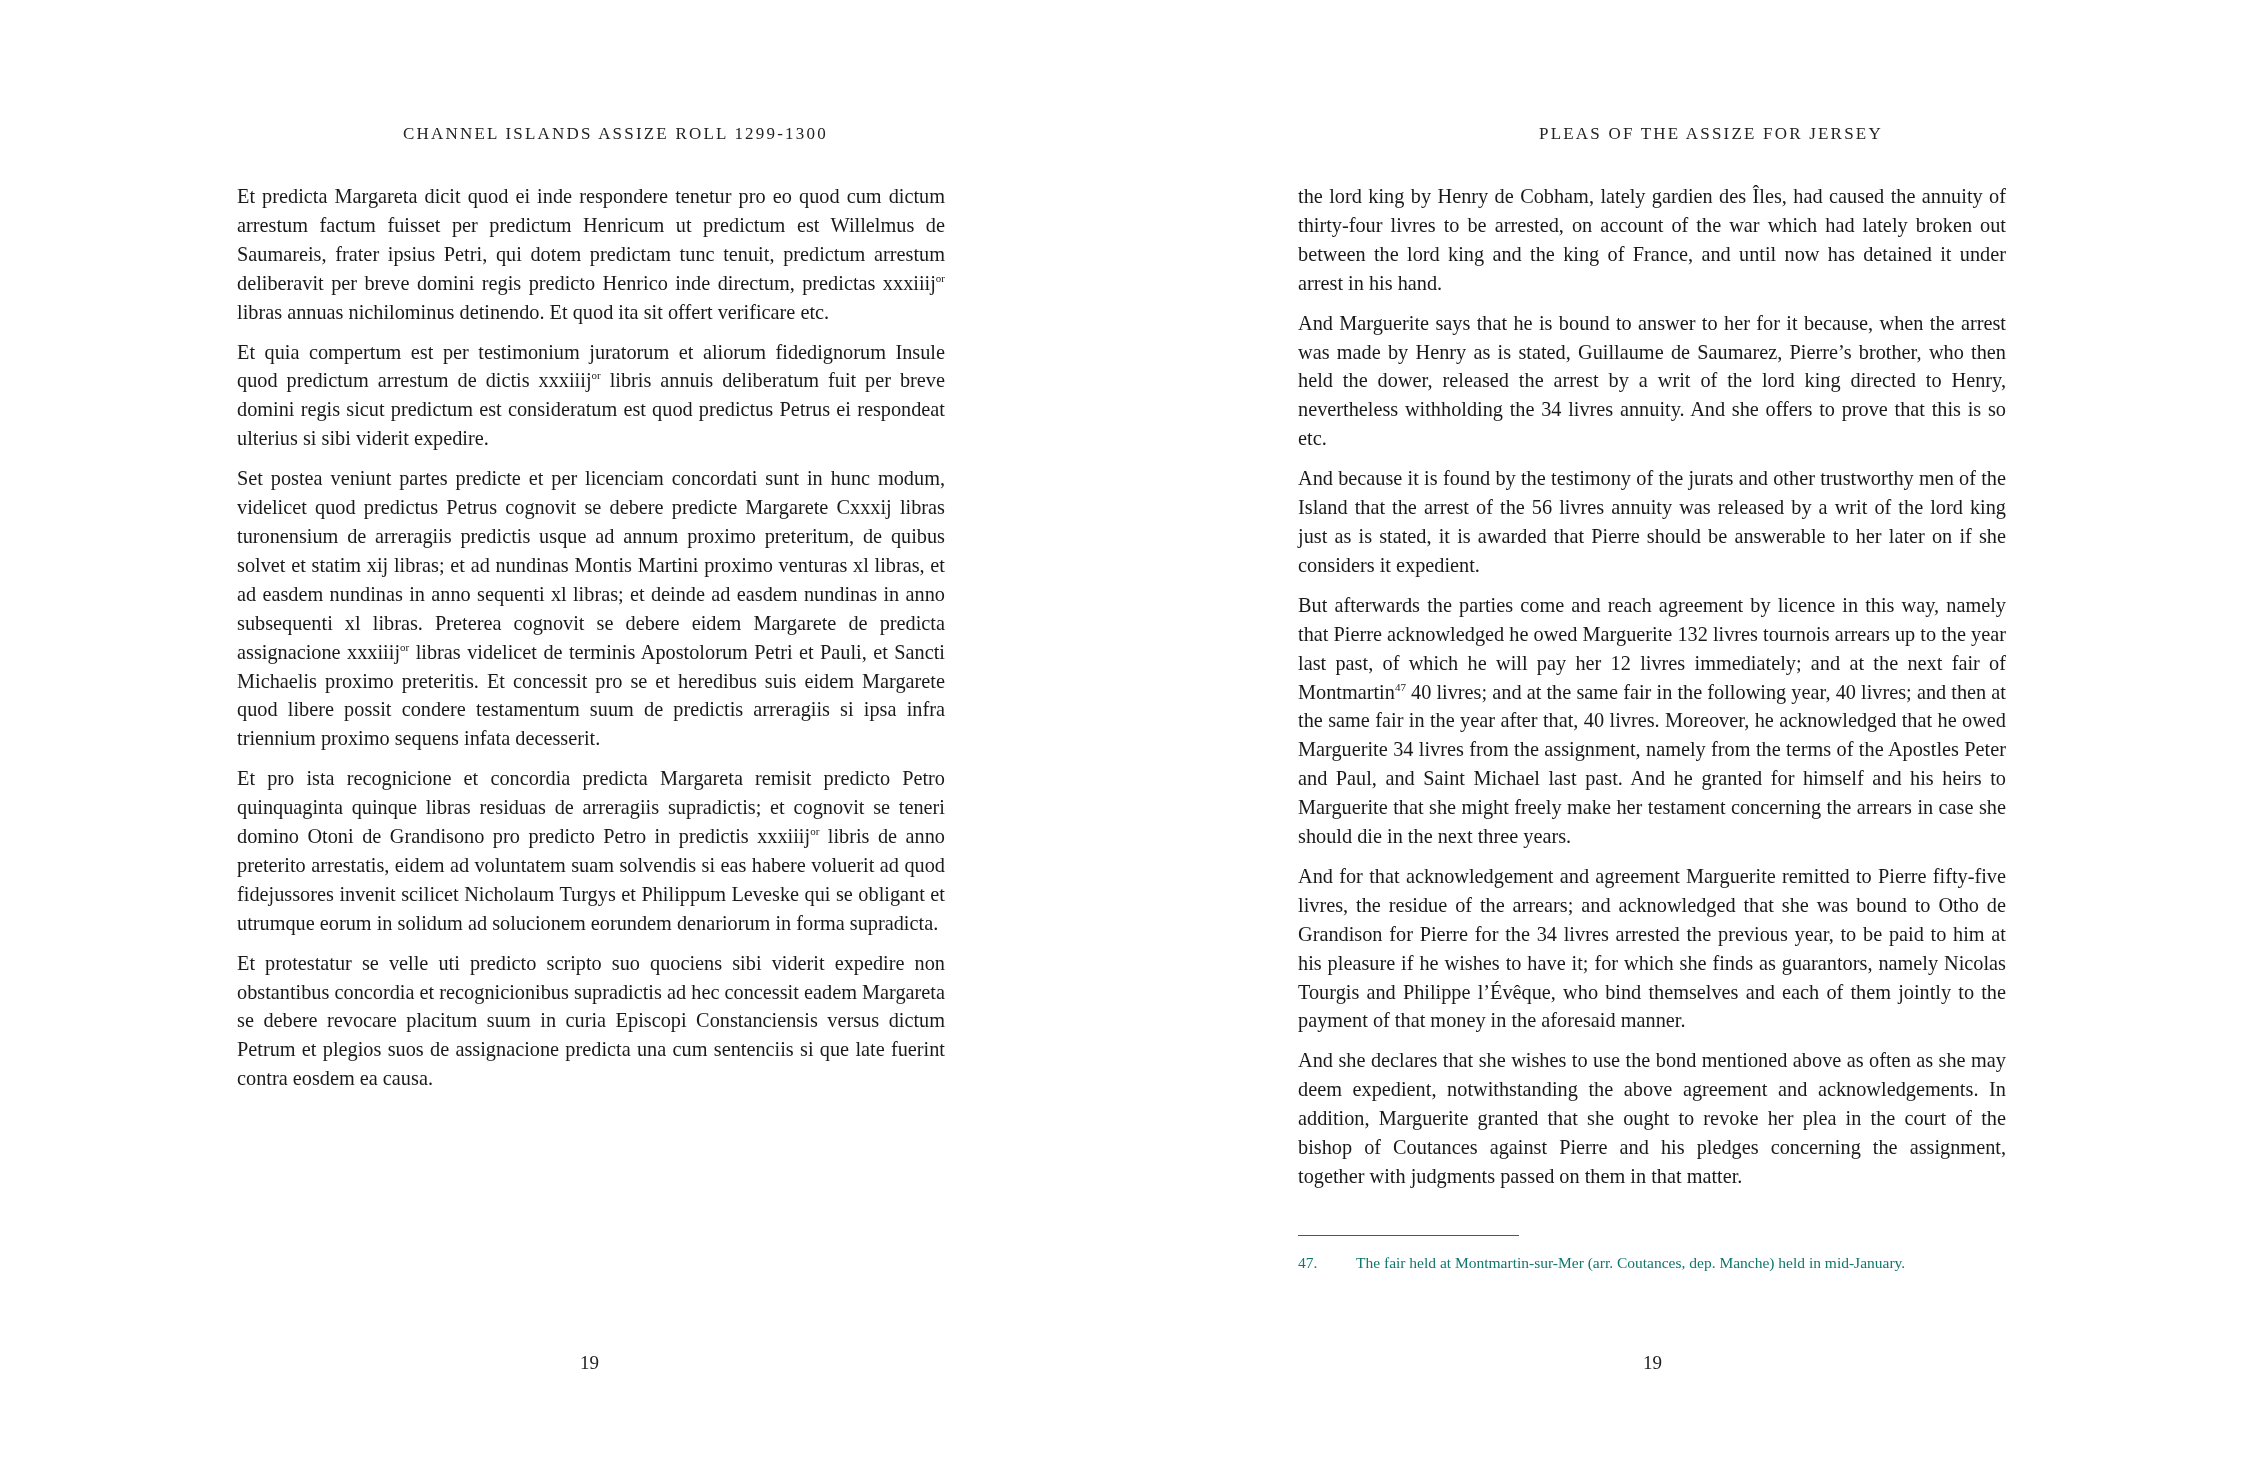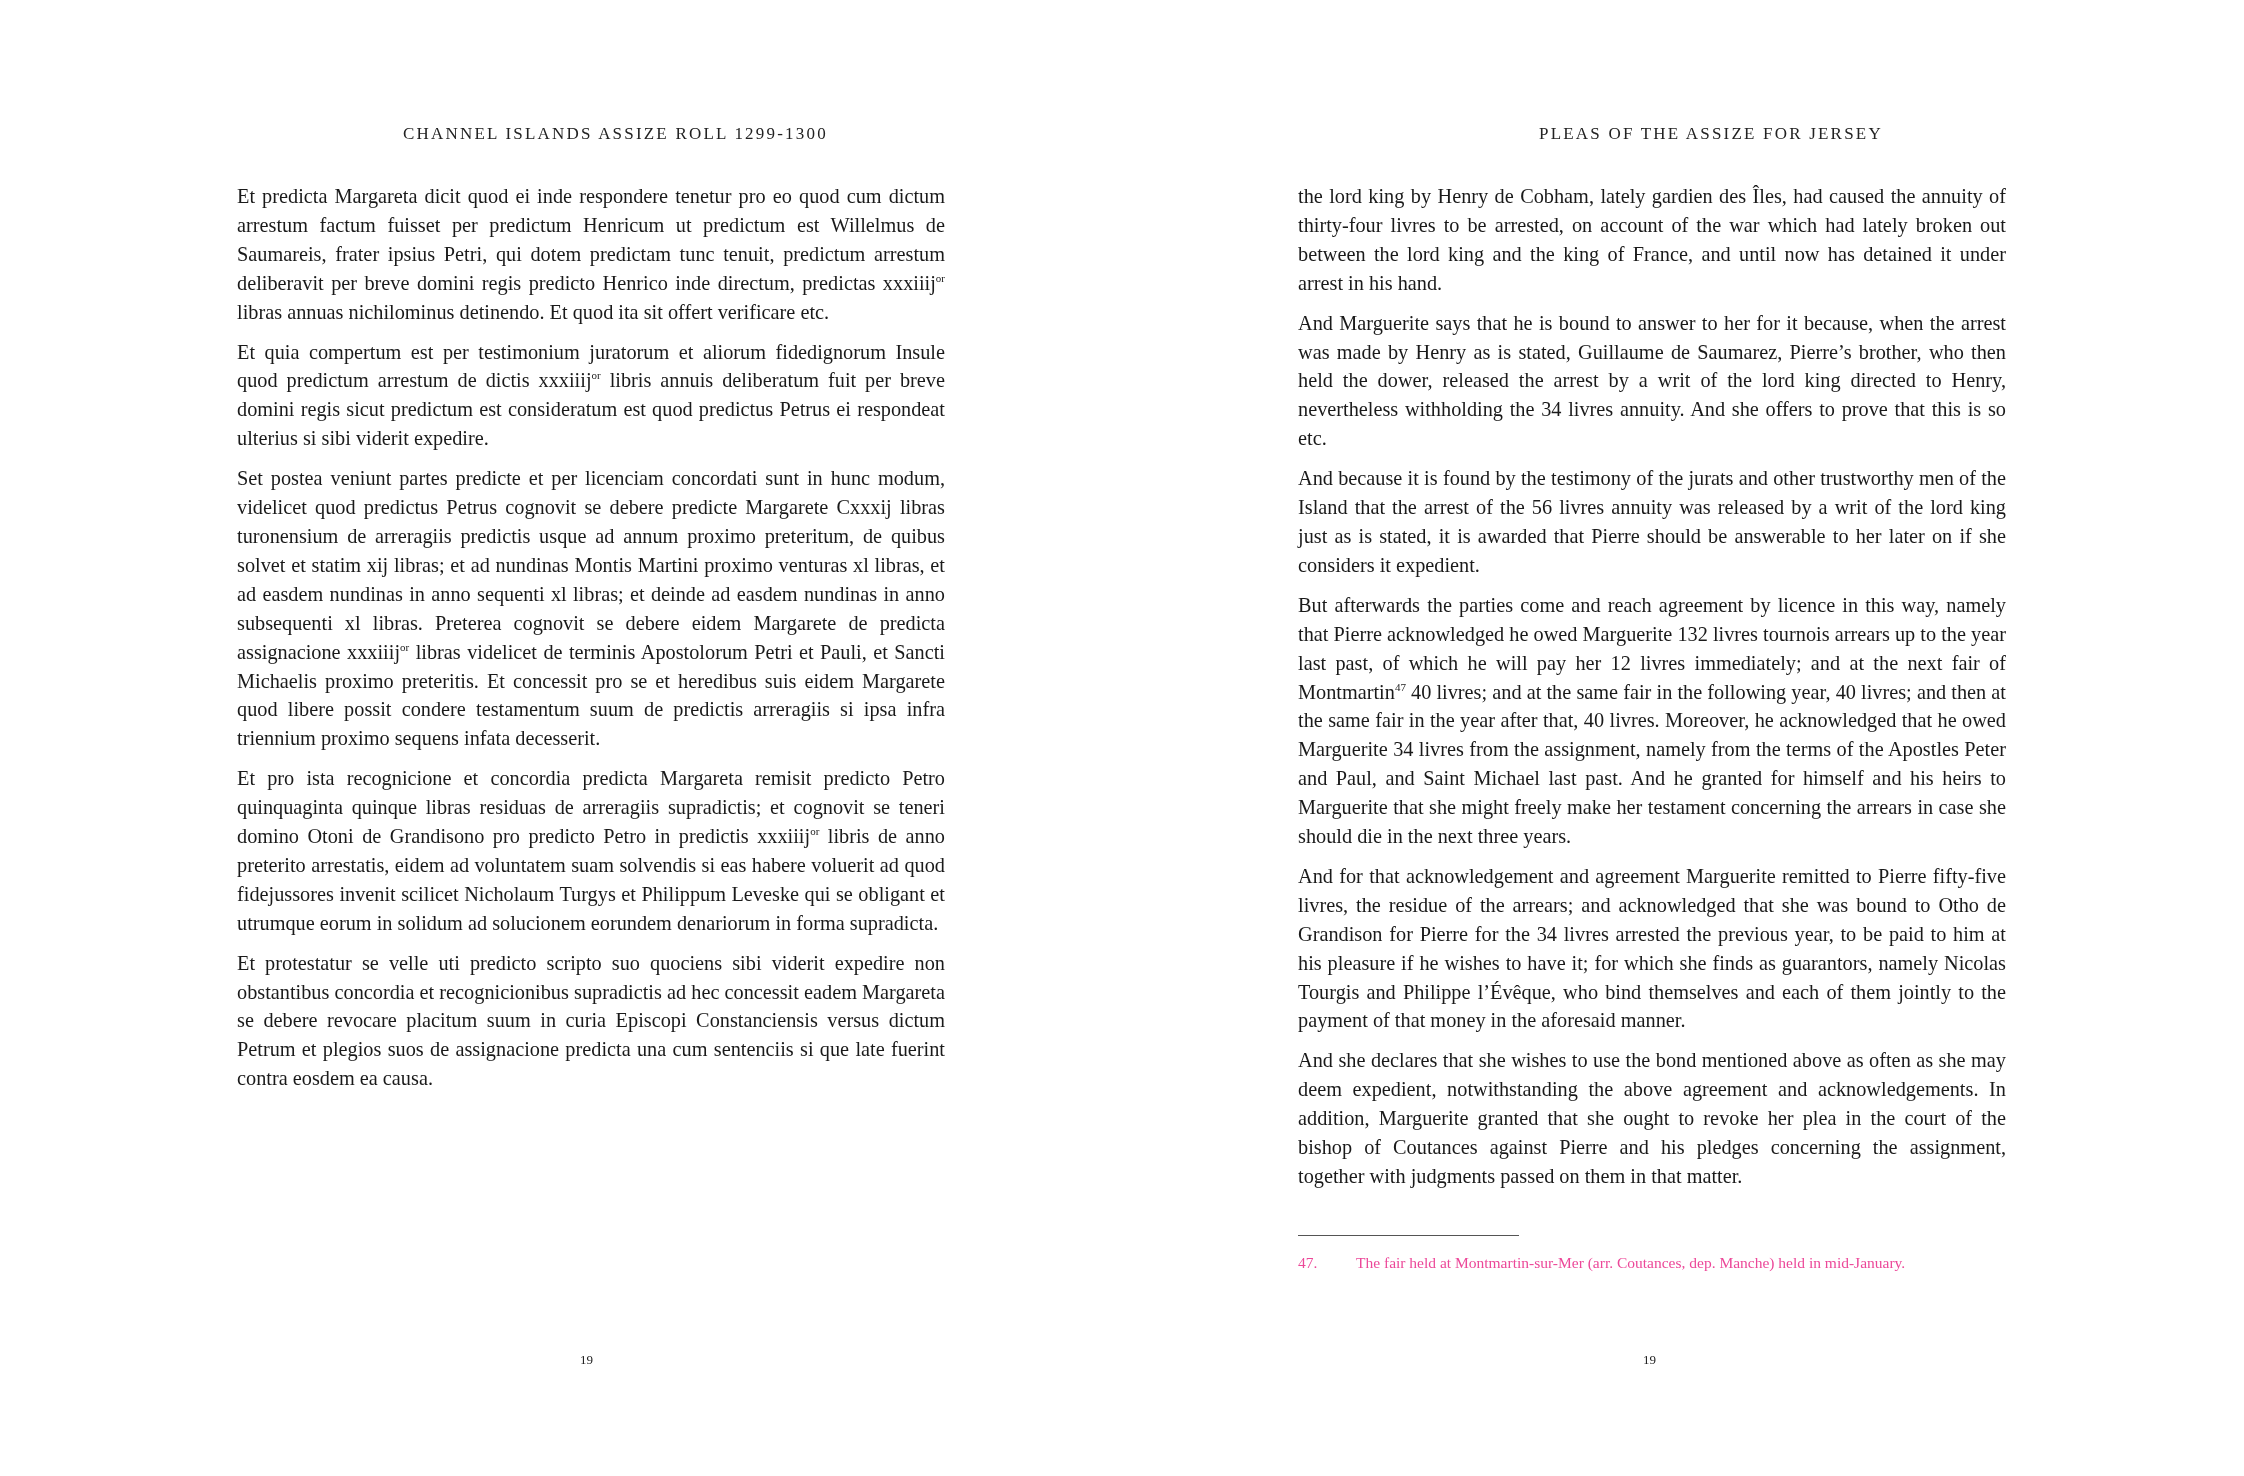--- a/index.html
+++ b/index.html
@@ -14,23 +14,23 @@
   .page-right .running-head { left:417px; }
   .body-text { position:absolute; top:182px; width:708px; font-size:20.3px;
                line-height:28.9px; text-align:justify; hyphens:none; }
   .page-left .body-text { left:237px; }
   .page-right .body-text { left:176px; }
   .body-text p { margin:0 0 11px 0; }
   sup { font-size:11px; line-height:0; vertical-align:super; }
   .footnote-rule { position:absolute; left:176px; top:1235px; width:221px; height:0;
                    border-top:1.2px solid #555; }
   .footnote { position:absolute; left:176px; top:1252px; width:640px; font-size:15.5px;
-              line-height:22px; color:#ec4899; display:flex; }
+              line-height:22px; color:#0f766e; display:flex; }
   .fn-num { width:58px; flex:none; }
-  .page-number { position:absolute; top:1352px; font-size:13px; color:#222; }
+  .page-number { position:absolute; top:1352px; font-size:19px; color:#222; }
   .page-left .page-number { left:580px; }
   .page-right .page-number { left:521px; }
 </style>
 </head>
 <body>
 
 <div class="page page-left">
   <div class="running-head">Channel Islands Assize Roll 1299-1300</div>
   <div class="body-text">
     <p><span>Et predicta Margareta dicit quod ei inde respondere tenetur pro eo quod cum dictum arrestum factum fuisset per predictum Henricum ut predictum est Willelmus de Saumareis, frater ipsius Petri, qui dotem predictam tunc tenuit, predictum arrestum deliberavit per breve domini regis predicto Henrico inde directum, predictas xxxiiij</span><sup>or</sup><span> libras annuas nichilominus detinendo. Et quod ita sit offert verificare etc.</span></p>

